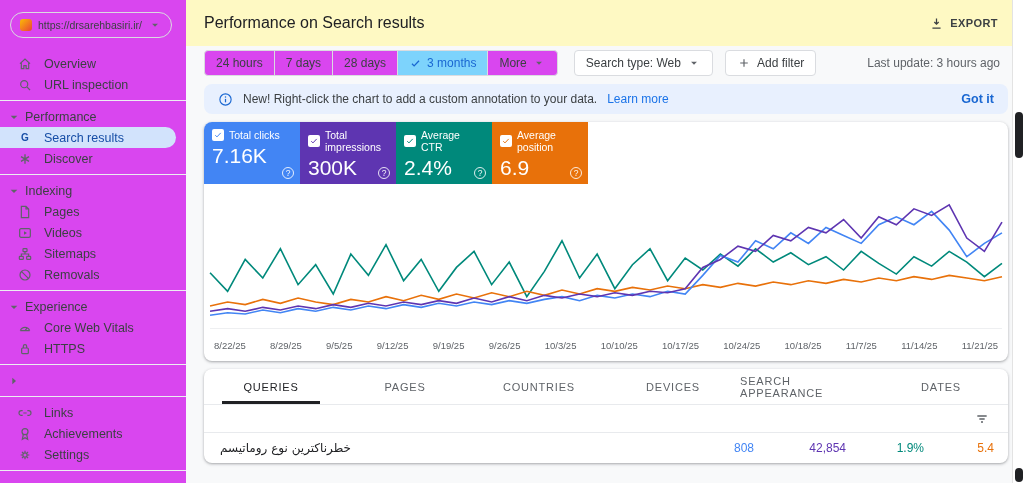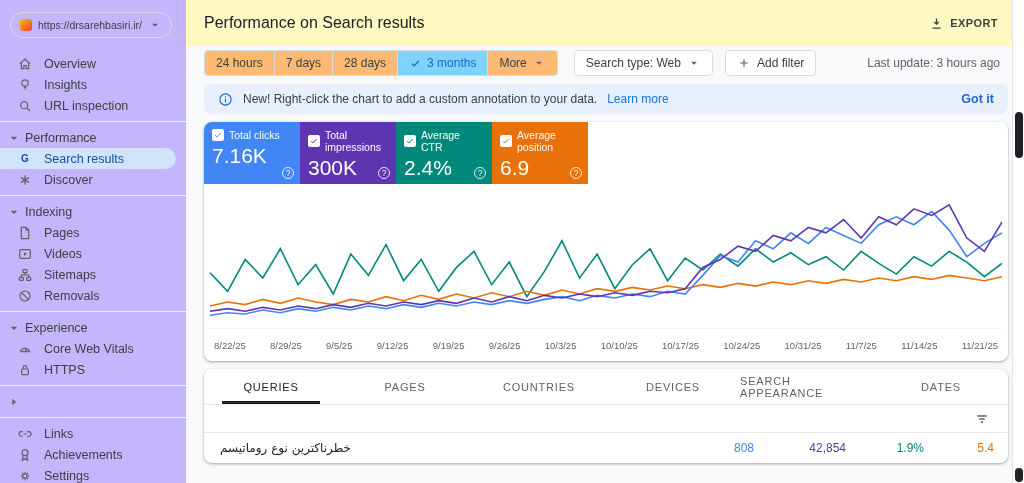--- a/index.html
+++ b/index.html
@@ -1,21 +1,21 @@
 <!DOCTYPE html>
 <html><head>
 <meta charset="utf-8">
 <style>
   * { margin:0; padding:0; box-sizing:border-box; }
   html,body { width:1024px; height:483px; overflow:hidden; }
   body { font-family:"Liberation Sans", sans-serif; background:#fff; color:#202124; }
   .app { display:flex; width:1024px; height:483px; position:relative; }
 
   
-  .sidebar { width:186px; flex:0 0 186px; background:#c4b5fd; padding-top:10px; overflow:hidden; }
+  .sidebar { width:186px; flex:0 0 186px; background:#d946ef; padding-top:10px; overflow:hidden; }
   .property-selector { margin:2px 14px 10px 10px; height:26px; border:1px solid #dadce0; border-radius:13px;
     display:flex; align-items:center; gap:6px; padding:0 9px; font-size:10.5px; color:#3c4043; cursor:pointer; }
   .prop-favicon { width:12px; height:12px; border-radius:3px; background:linear-gradient(135deg,#fbbc04,#ea4335); flex:0 0 12px; }
   .prop-url { flex:1; white-space:nowrap; overflow:hidden; }
   .prop-caret { width:14px; height:14px; color:#5f6368; flex:0 0 14px; }
   .prop-caret svg { width:100%; height:100%; }
   .side-group { padding:5px 0; border-bottom:1px solid #eceef1; }
   .side-item { height:21px; display:flex; align-items:center; padding-left:17px; gap:11px; font-size:12.5px;
     color:#3c4043; cursor:pointer; margin-right:10px; border-radius:0 11px 11px 0; white-space:nowrap; }
   .side-item.selected { background:#d2e3fc; color:#174ea6; font-weight:500; }
@@ -30,21 +30,21 @@
   .main-header { height:46px; background:#fef9c3; display:flex; align-items:center; justify-content:space-between;
     padding:0 26px 0 18px; }
   .page-title { font-size:16px; font-weight:400; color:#202124; }
   .export-btn { display:flex; align-items:center; gap:6px; background:none; border:none; font-family:inherit;
     font-size:11px; font-weight:700; letter-spacing:.4px; color:#3c4043; cursor:pointer; }
   .export-btn .ic { width:15px; height:15px; }
   .export-btn .ic svg { width:100%; height:100%; }
 
   .filter-row { height:34px; display:flex; align-items:center; padding:0 24px 0 18px; }
   #date-chips { display:flex; margin-right:16px; }
-  .seg { height:26px; padding:0 11px; background:#fdba74; border:1px solid #dadce0; margin-left:-1px; font-size:12px;
+  .seg { height:26px; padding:0 11px; background:#d946ef; border:1px solid #dadce0; margin-left:-1px; font-size:12px;
     color:#3c4043; display:flex; align-items:center; gap:5px; cursor:pointer; font-family:inherit; }
   .seg:first-child { border-radius:4px 0 0 4px; margin-left:0; }
   .seg:last-child { border-radius:0 4px 4px 0; }
   .seg.selected { background:#7dd3fc; color:#1967d2; z-index:1; font-weight:500; }
   .seg .ck { width:13px; height:13px; color:#1967d2; }
   .seg .ck svg, .seg .cv svg { width:100%; height:100%; }
   .seg .cv { width:14px; height:14px; color:#5f6368; }
   .chip { height:26px; padding:0 11px; border:1px solid #dadce0; border-radius:4px; background:#fff; font-size:12px;
     color:#3c4043; display:flex; align-items:center; gap:6px; cursor:pointer; font-family:inherit; margin-right:12px; }
   .chip .cv, .chip .pl { width:14px; height:14px; color:#5f6368; }
@@ -113,29 +113,20 @@
     </div>
     <nav id="sidebar-nav">
         <div class="side-group">
           <div class="side-item">
             <span class="side-icon">
               <svg viewBox="0 0 24 24" fill="none" stroke="currentColor" stroke-width="1.8">
                 <path d="M4.5 11.5 12 4.5l7.5 7M6.5 10v9h3.8v-4.5h3.4V19h3.8v-9"></path>
               </svg>
             </span>
             <span>Overview</span>
-          </div>
-          <div class="side-item">
-            <span class="side-icon">
-              <svg viewBox="0 0 24 24" fill="none" stroke="currentColor" stroke-width="1.8">
-                <circle cx="12" cy="9" r="4.8"></circle>
-                <path d="M10.3 15.5h3.4M10.8 18h2.4"></path>
-              </svg>
-            </span>
-            <span>Insights</span>
           </div>
           <div class="side-item">
             <span class="side-icon">
               <svg viewBox="0 0 24 24" fill="none" stroke="currentColor" stroke-width="1.8">
                 <circle cx="10.8" cy="10.8" r="5.3"></circle>
                 <path d="M14.8 14.8 19.5 19.5"></path>
               </svg>
             </span>
             <span>URL inspection</span>
           </div>
@@ -411,21 +402,21 @@
           <span>8/22/25</span>
           <span>8/29/25</span>
           <span>9/5/25</span>
           <span>9/12/25</span>
           <span>9/19/25</span>
           <span>9/26/25</span>
           <span>10/3/25</span>
           <span>10/10/25</span>
           <span>10/17/25</span>
           <span>10/24/25</span>
-          <span>10/31/25</span>
+          <span>10/18/25</span>
           <span>11/7/25</span>
           <span>11/14/25</span>
           <span>11/21/25</span>
         </div>
     </div>
 
     <div class="card" style="overflow:hidden;">
       <div class="tabs" id="tabs-row">
           <div class="tab active">QUERIES</div>
           <div class="tab">PAGES</div>

